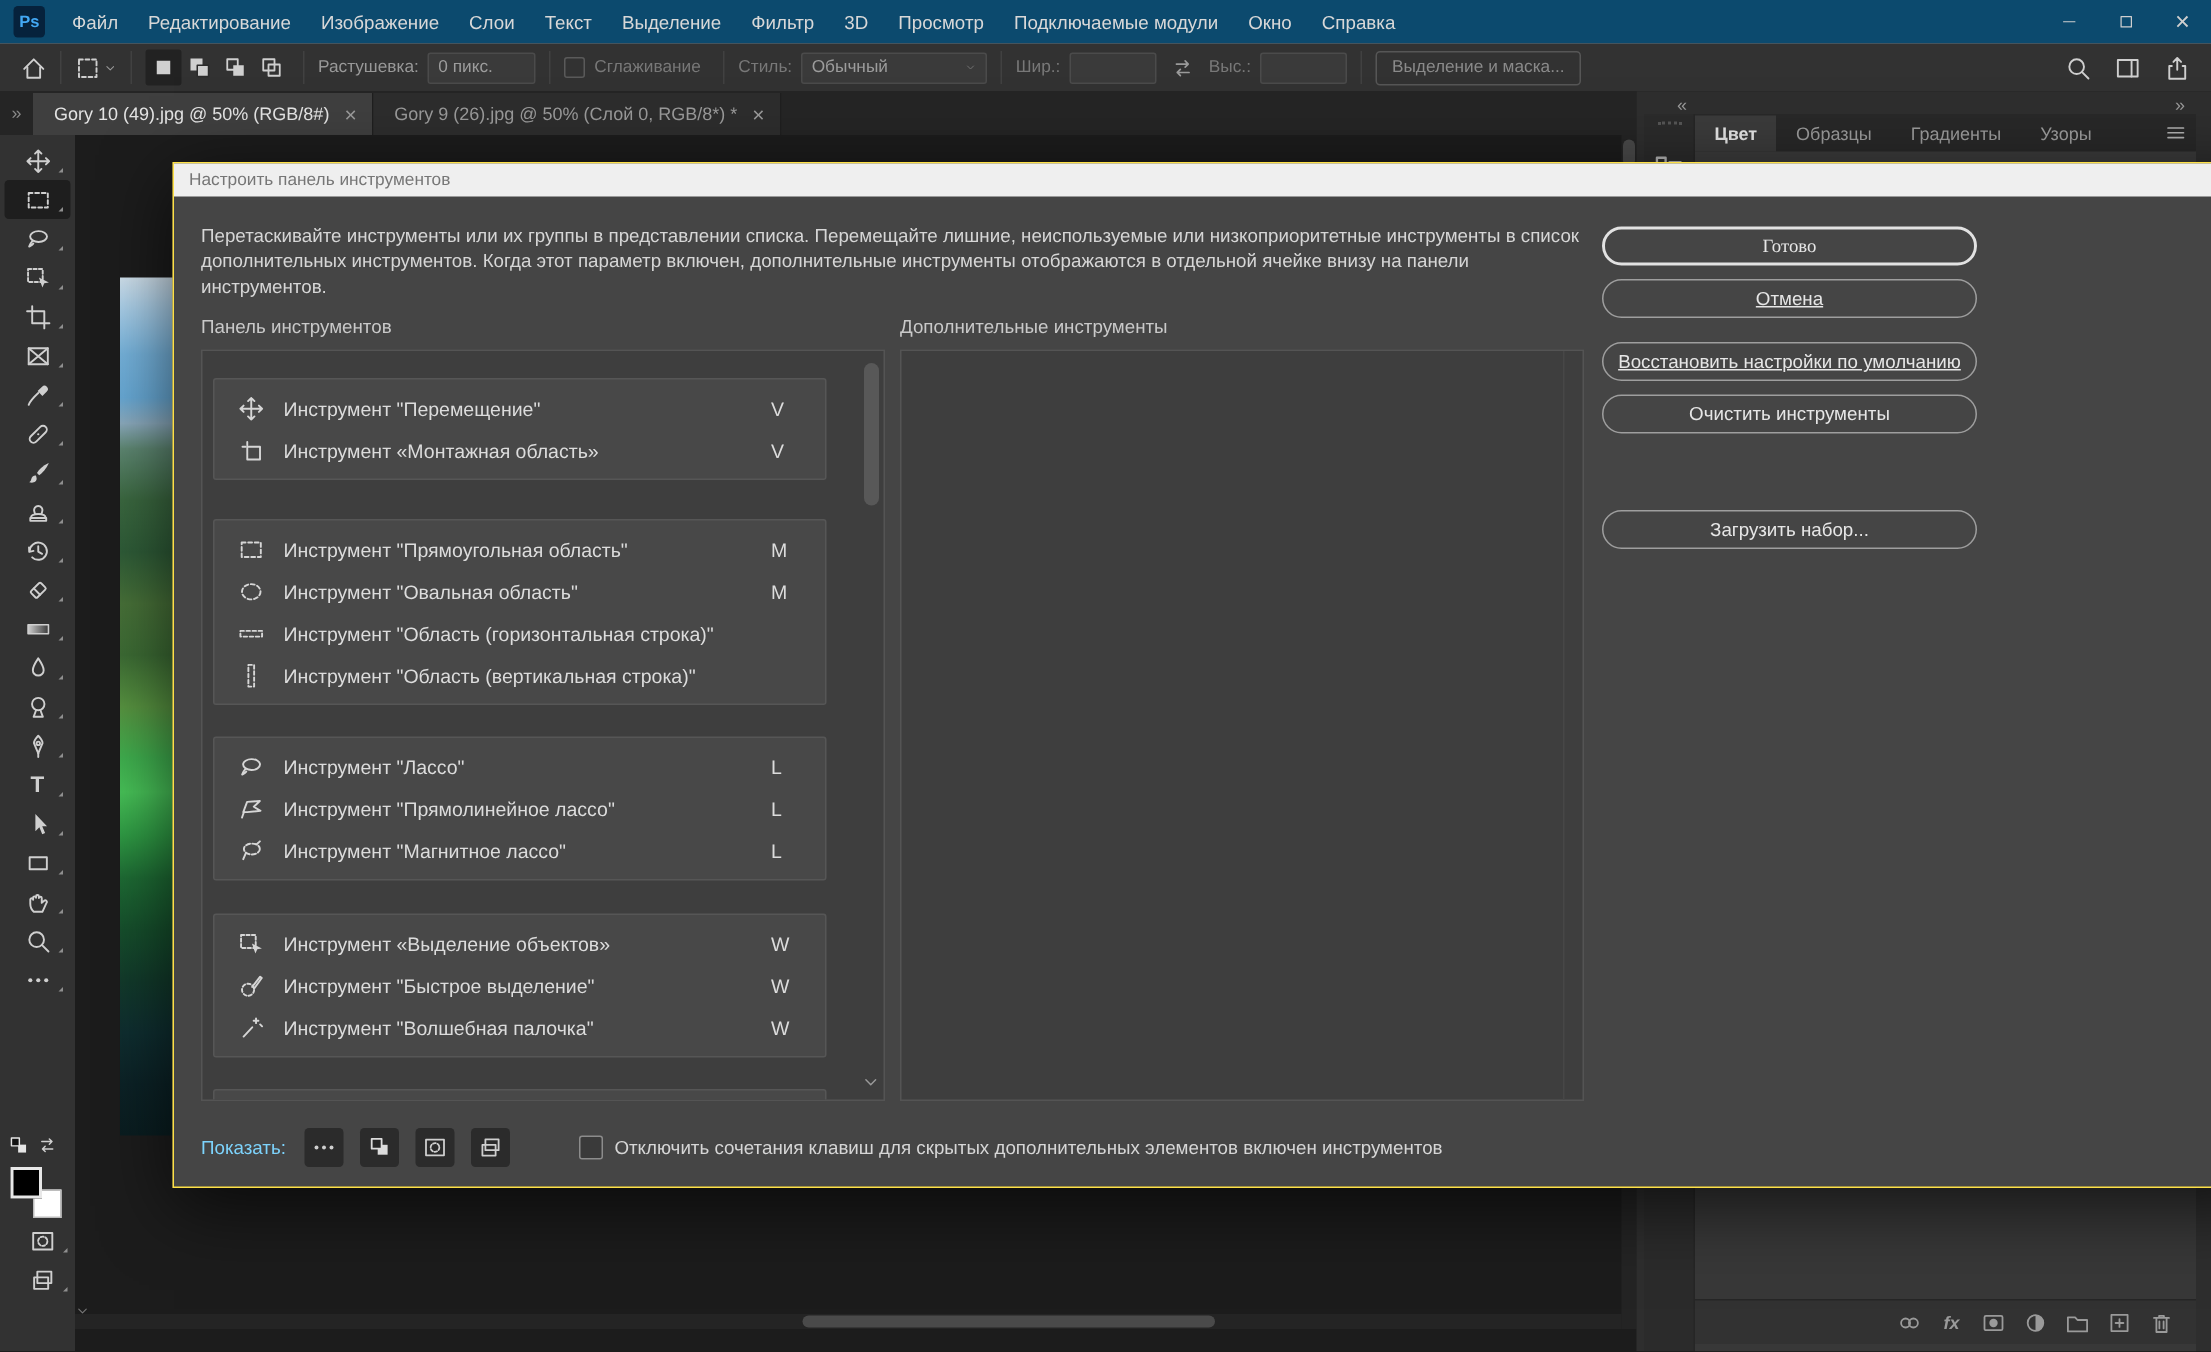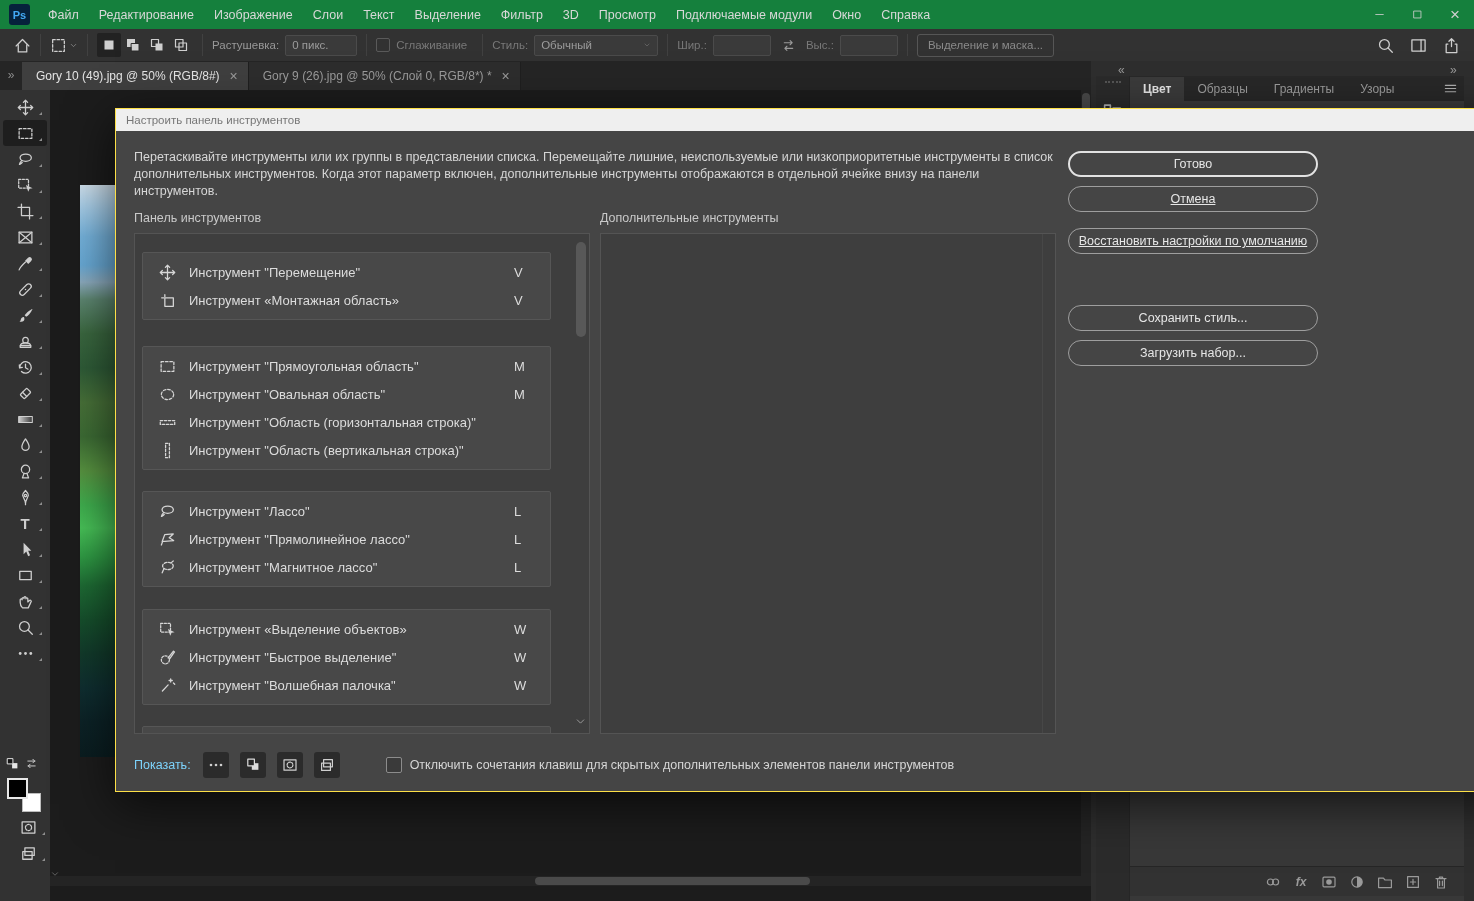--- a/index.html
+++ b/index.html
@@ -4,21 +4,21 @@
 <style>
   html,body{margin:0;padding:0;background:#111;}
   body{font-family:"Liberation Sans","DejaVu Sans",sans-serif;-webkit-font-smoothing:antialiased;}
   #app{position:relative;width:1474px;height:901px;background:#1d1d1d;overflow:hidden;color:#d4d4d4;font-size:12px;}
   .abs{position:absolute;}
   .i{display:inline-flex;align-items:center;justify-content:center;color:#cfcfcf;}
   .i svg{width:100%;height:100%;display:block;}
   .i.glyph{font-size:13px;line-height:1;}
   .t16{width:16px;height:16px;}
   
-  #menubar{left:0;top:0;width:1474px;height:29px;background:#15803d;display:flex;align-items:center;border-bottom:3px solid #a3a3a3;}
+  #menubar{left:0;top:0;width:1474px;height:29px;background:#0c4a6e;display:flex;align-items:center;border-bottom:3px solid #a3a3a3;}
   #ps-logo{width:21px;height:21px;margin:0 8px 0 9px;border-radius:3px;background:#06223c;color:#43a9f5;font-weight:bold;font-size:11px;display:flex;align-items:center;justify-content:center;}
   .menu-item{padding:0 10px;color:#d8d8d8;font-size:12.5px;cursor:default;}
   #win-controls{margin-left:auto;display:flex;height:29px;}
   .winbtn{width:38px;height:29px;display:flex;align-items:center;justify-content:center;color:#c9c9c9;}
   .winbtn .i{width:11px;height:11px;}
   .winbtn .glyph{font-size:17px;}
   
   #optionsbar{left:0;top:29px;width:1474px;height:32px;background:#323232;display:flex;align-items:center;border-bottom:1px solid #1a1a1a;}
   .sep{width:1px;height:22px;background:#414141;margin:0 9px;}
   .opt-label{color:#989898;font-size:11.5px;margin-right:6px;}
@@ -797,24 +797,24 @@
       <div id="llist-thumb"></div>
       <div id="llist-dn" class="i">
           <svg viewBox="0 0 16 16" fill="none" stroke="currentColor" stroke-width="1.2" stroke-linecap="round" stroke-linejoin="round">
             <path d="m4 6 4 4 4-4"></path>
           </svg>
         </div>
     </div>
     <div id="list-right" class="abs">
       <div id="list-right-track"></div>
     </div>
-    <div class="dlg-btn primary" style="top:42px;">Готово</div>
+    <div class="dlg-btn primary" style="top:42px;font-family:Liberation Serif, serif;">Готово</div>
     <div class="dlg-btn" style="top:77px;text-decoration:underline;">Отмена</div>
     <div class="dlg-btn" style="top:119px;text-decoration:underline;">Восстановить настройки по умолчанию</div>
-    <div class="dlg-btn" style="top:196px;">Сохранить стиль...</div>
+    <div class="dlg-btn" style="top:154px;">Очистить инструменты</div>
     <div class="dlg-btn" style="top:231px;">Загрузить набор...</div>
     <div id="show-row" class="abs">
       <span id="show-label">Показать:</span>
       <div style="display:flex;">
           <div class="show-btn">
             <span class="i t16">
               <svg viewBox="0 0 16 16" fill="none" stroke="currentColor" stroke-width="1.2" stroke-linecap="round" stroke-linejoin="round">
                 <circle cx="3" cy="8" r="1.3" fill="currentColor" stroke="none"></circle>
                 <circle cx="8" cy="8" r="1.3" fill="currentColor" stroke="none"></circle>
                 <circle cx="13" cy="8" r="1.3" fill="currentColor" stroke="none"></circle>
@@ -840,17 +840,17 @@
           <div class="show-btn">
             <span class="i t16">
               <svg viewBox="0 0 16 16" fill="none" stroke="currentColor" stroke-width="1.2" stroke-linecap="round" stroke-linejoin="round">
                 <rect x="4.6" y="2.6" width="8.8" height="7.2"></rect>
                 <rect x="2.6" y="6.2" width="8.8" height="7.2"></rect>
               </svg>
             </span>
           </div>
         </div>
       <span id="kb-checkbox"></span>
-      <span id="kb-label">Отключить сочетания клавиш для скрытых дополнительных элементов панели инструментов</span>
+      <span id="kb-label">Отключить сочетания клавиш для скрытых дополнительных элементов включен инструментов</span>
     </div>
   </div>
 
 </div>
 
 </body></html>

